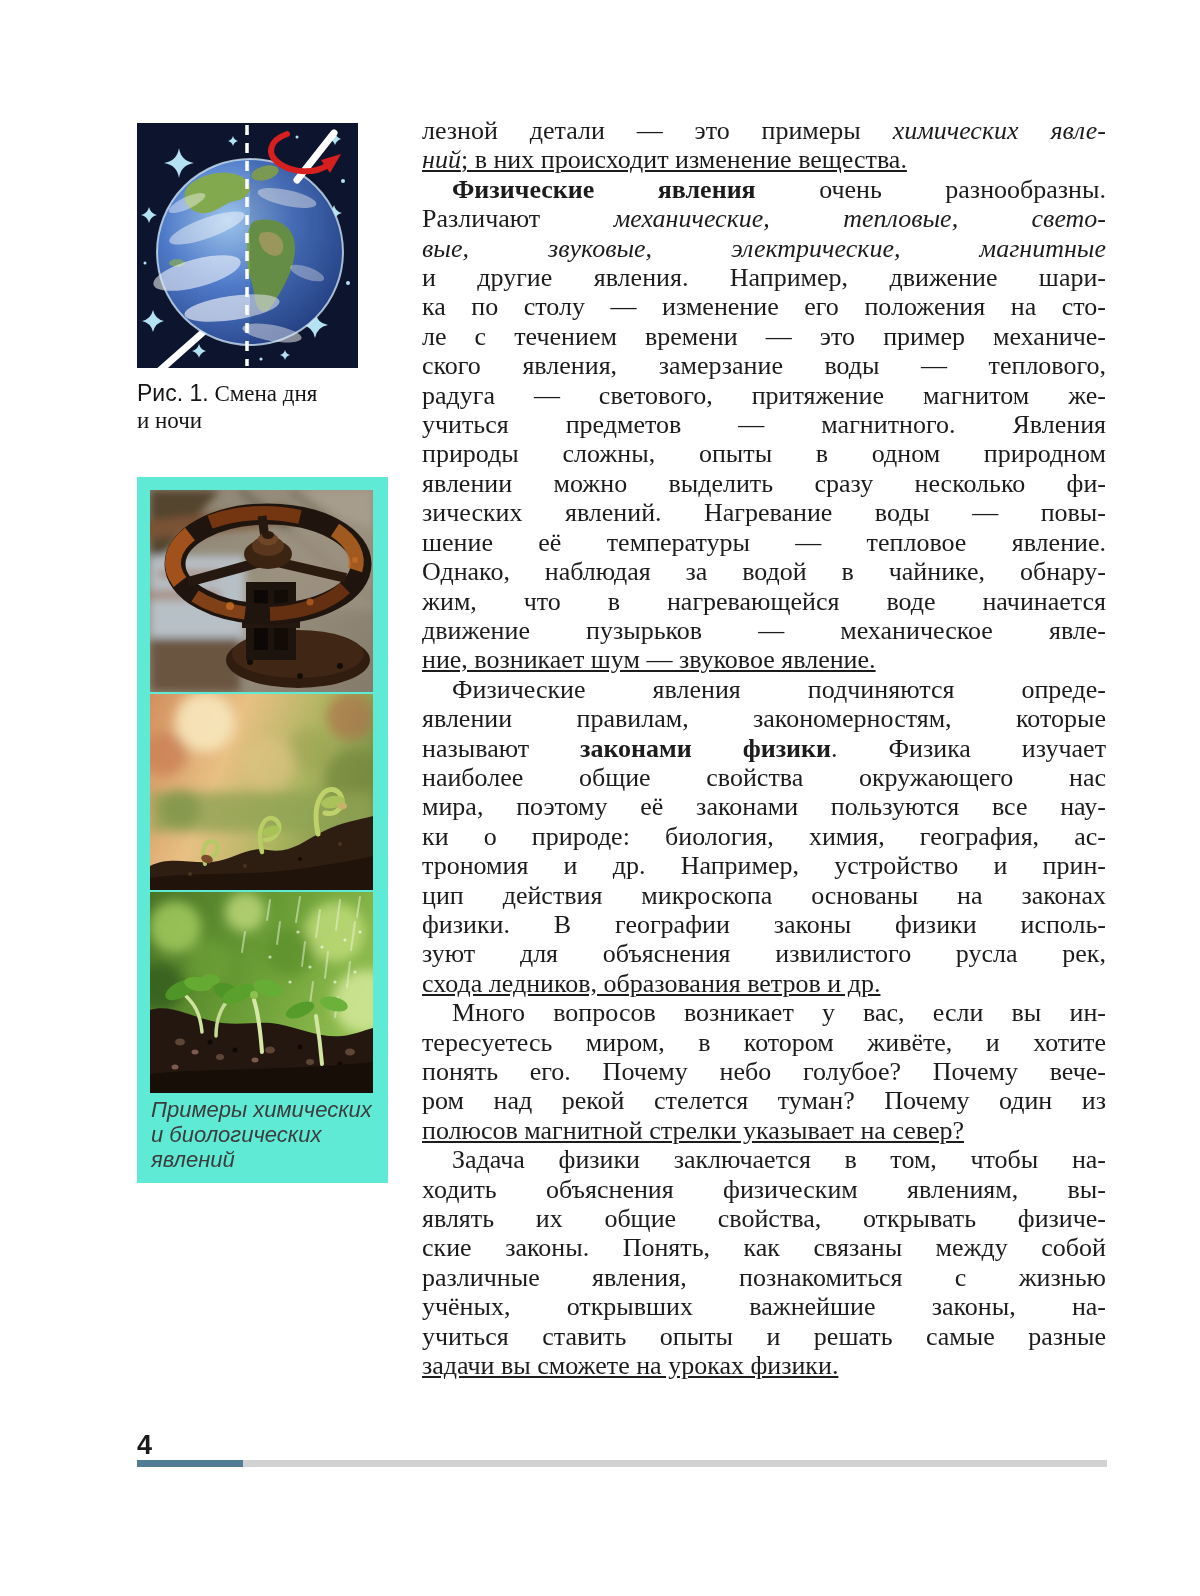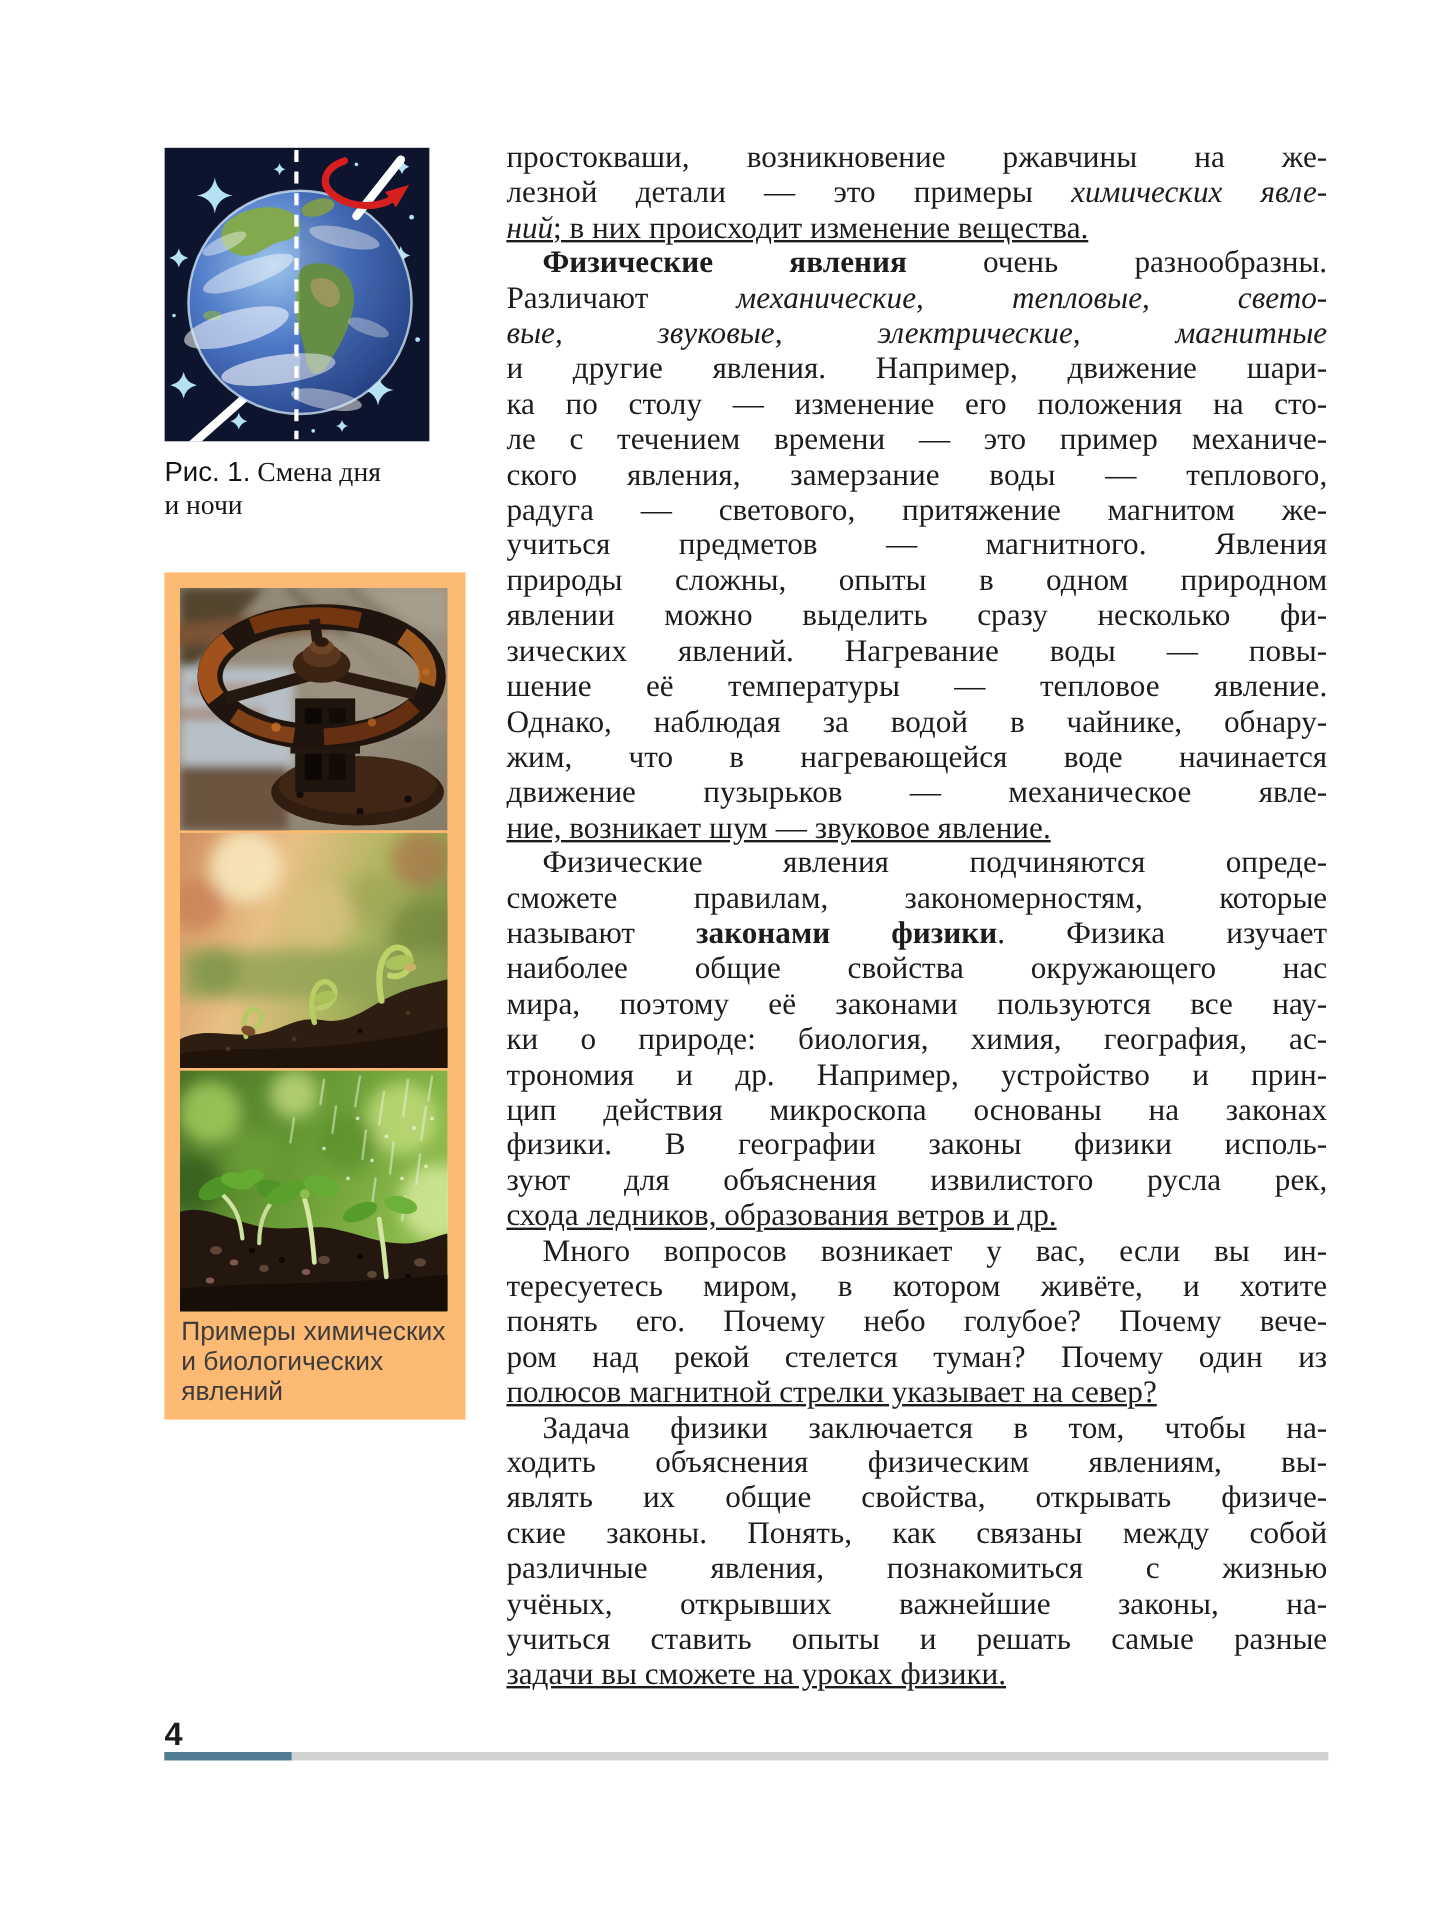--- a/index.html
+++ b/index.html
@@ -6,21 +6,21 @@
   body{background:#ffffff;font-family:"Liberation Serif",serif;}
   .page{position:relative;width:1200px;height:1596px;background:#ffffff;overflow:hidden;}
 
   
   .fig1{position:absolute;left:137px;top:123px;width:221px;height:245px;margin:0;}
   .fig1 svg{display:block;}
   .fig1-caption{position:absolute;left:137px;top:380px;width:250px;
     font-size:23px;line-height:27px;color:#141414;}
   .cap-label{font-family:"Liberation Sans",sans-serif;font-weight:normal;}
 
-  .photo-panel{position:absolute;left:137px;top:477px;width:251px;height:706px;background:#fdba74;}
+  .photo-panel{position:absolute;left:137px;top:477px;width:251px;height:706px;background:#5eead4;font-style:italic;}
   .photo{position:absolute;left:13px;width:223px;}
   .photo svg{display:block;}
   .photo-1{top:13px;height:202px;}
   .photo-2{top:217px;height:196px;}
   .photo-3{top:415px;height:201px;}
   .panel-caption{position:absolute;left:14px;top:141px;width:228px;
     font-family:"Liberation Sans",sans-serif;font-size:22px;line-height:25px;color:#3c3c3c;}
   .panel-caption{top:620px;}
 
   
@@ -292,42 +292,41 @@
     </div>
 
     <div class="panel-caption">
       <div>Примеры химических</div>
       <div>и биологических</div>
       <div>явлений</div>
     </div>
   </div>
 
   <main class="body-text">
-      <div class="tl"><span class="seg-n">простокваши, возникновение ржавчины на же-</span></div>
       <div class="tl"><span class="seg-n">лезной детали — это примеры </span><span class="seg-i">химических явле-</span></div>
       <div class="tl last"><span class="seg-i">ний</span><span class="seg-n">; в них происходит изменение вещества.</span></div>
       <div class="tl ind"><span class="seg-b">Физические явления</span><span class="seg-n"> очень разнообразны.</span></div>
       <div class="tl"><span class="seg-n">Различают </span><span class="seg-i">механические, тепловые, свето-</span></div>
       <div class="tl"><span class="seg-i">вые, звуковые, электрические, магнитные</span></div>
       <div class="tl"><span class="seg-n">и другие явления. Например, движение шари-</span></div>
       <div class="tl"><span class="seg-n">ка по столу — изменение его положения на сто-</span></div>
       <div class="tl"><span class="seg-n">ле с течением времени — это пример механиче-</span></div>
       <div class="tl"><span class="seg-n">ского явления, замерзание воды — теплового,</span></div>
       <div class="tl"><span class="seg-n">радуга — светового, притяжение магнитом же-</span></div>
       <div class="tl"><span class="seg-n">учиться предметов — магнитного. Явления</span></div>
       <div class="tl"><span class="seg-n">природы сложны, опыты в одном природном</span></div>
       <div class="tl"><span class="seg-n">явлении можно выделить сразу несколько фи-</span></div>
       <div class="tl"><span class="seg-n">зических явлений. Нагревание воды — повы-</span></div>
       <div class="tl"><span class="seg-n">шение её температуры — тепловое явление.</span></div>
       <div class="tl"><span class="seg-n">Однако, наблюдая за водой в чайнике, обнару-</span></div>
       <div class="tl"><span class="seg-n">жим, что в нагревающейся воде начинается</span></div>
       <div class="tl"><span class="seg-n">движение пузырьков — механическое явле-</span></div>
       <div class="tl last"><span class="seg-n">ние, возникает шум — звуковое явление.</span></div>
       <div class="tl ind"><span class="seg-n">Физические явления подчиняются опреде-</span></div>
-      <div class="tl"><span class="seg-n">сможете правилам, закономерностям, которые</span></div>
+      <div class="tl"><span class="seg-n">явлении правилам, закономерностям, которые</span></div>
       <div class="tl"><span class="seg-n">называют </span><span class="seg-b">законами физики</span><span class="seg-n">. Физика изучает</span></div>
       <div class="tl"><span class="seg-n">наиболее общие свойства окружающего нас</span></div>
       <div class="tl"><span class="seg-n">мира, поэтому её законами пользуются все нау-</span></div>
       <div class="tl"><span class="seg-n">ки о природе: биология, химия, география, ас-</span></div>
       <div class="tl"><span class="seg-n">трономия и др. Например, устройство и прин-</span></div>
       <div class="tl"><span class="seg-n">цип действия микроскопа основаны на законах</span></div>
       <div class="tl"><span class="seg-n">физики. В географии законы физики исполь-</span></div>
       <div class="tl"><span class="seg-n">зуют для объяснения извилистого русла рек,</span></div>
       <div class="tl last"><span class="seg-n">схода ледников, образования ветров и др.</span></div>
       <div class="tl ind"><span class="seg-n">Много вопросов возникает у вас, если вы ин-</span></div>

